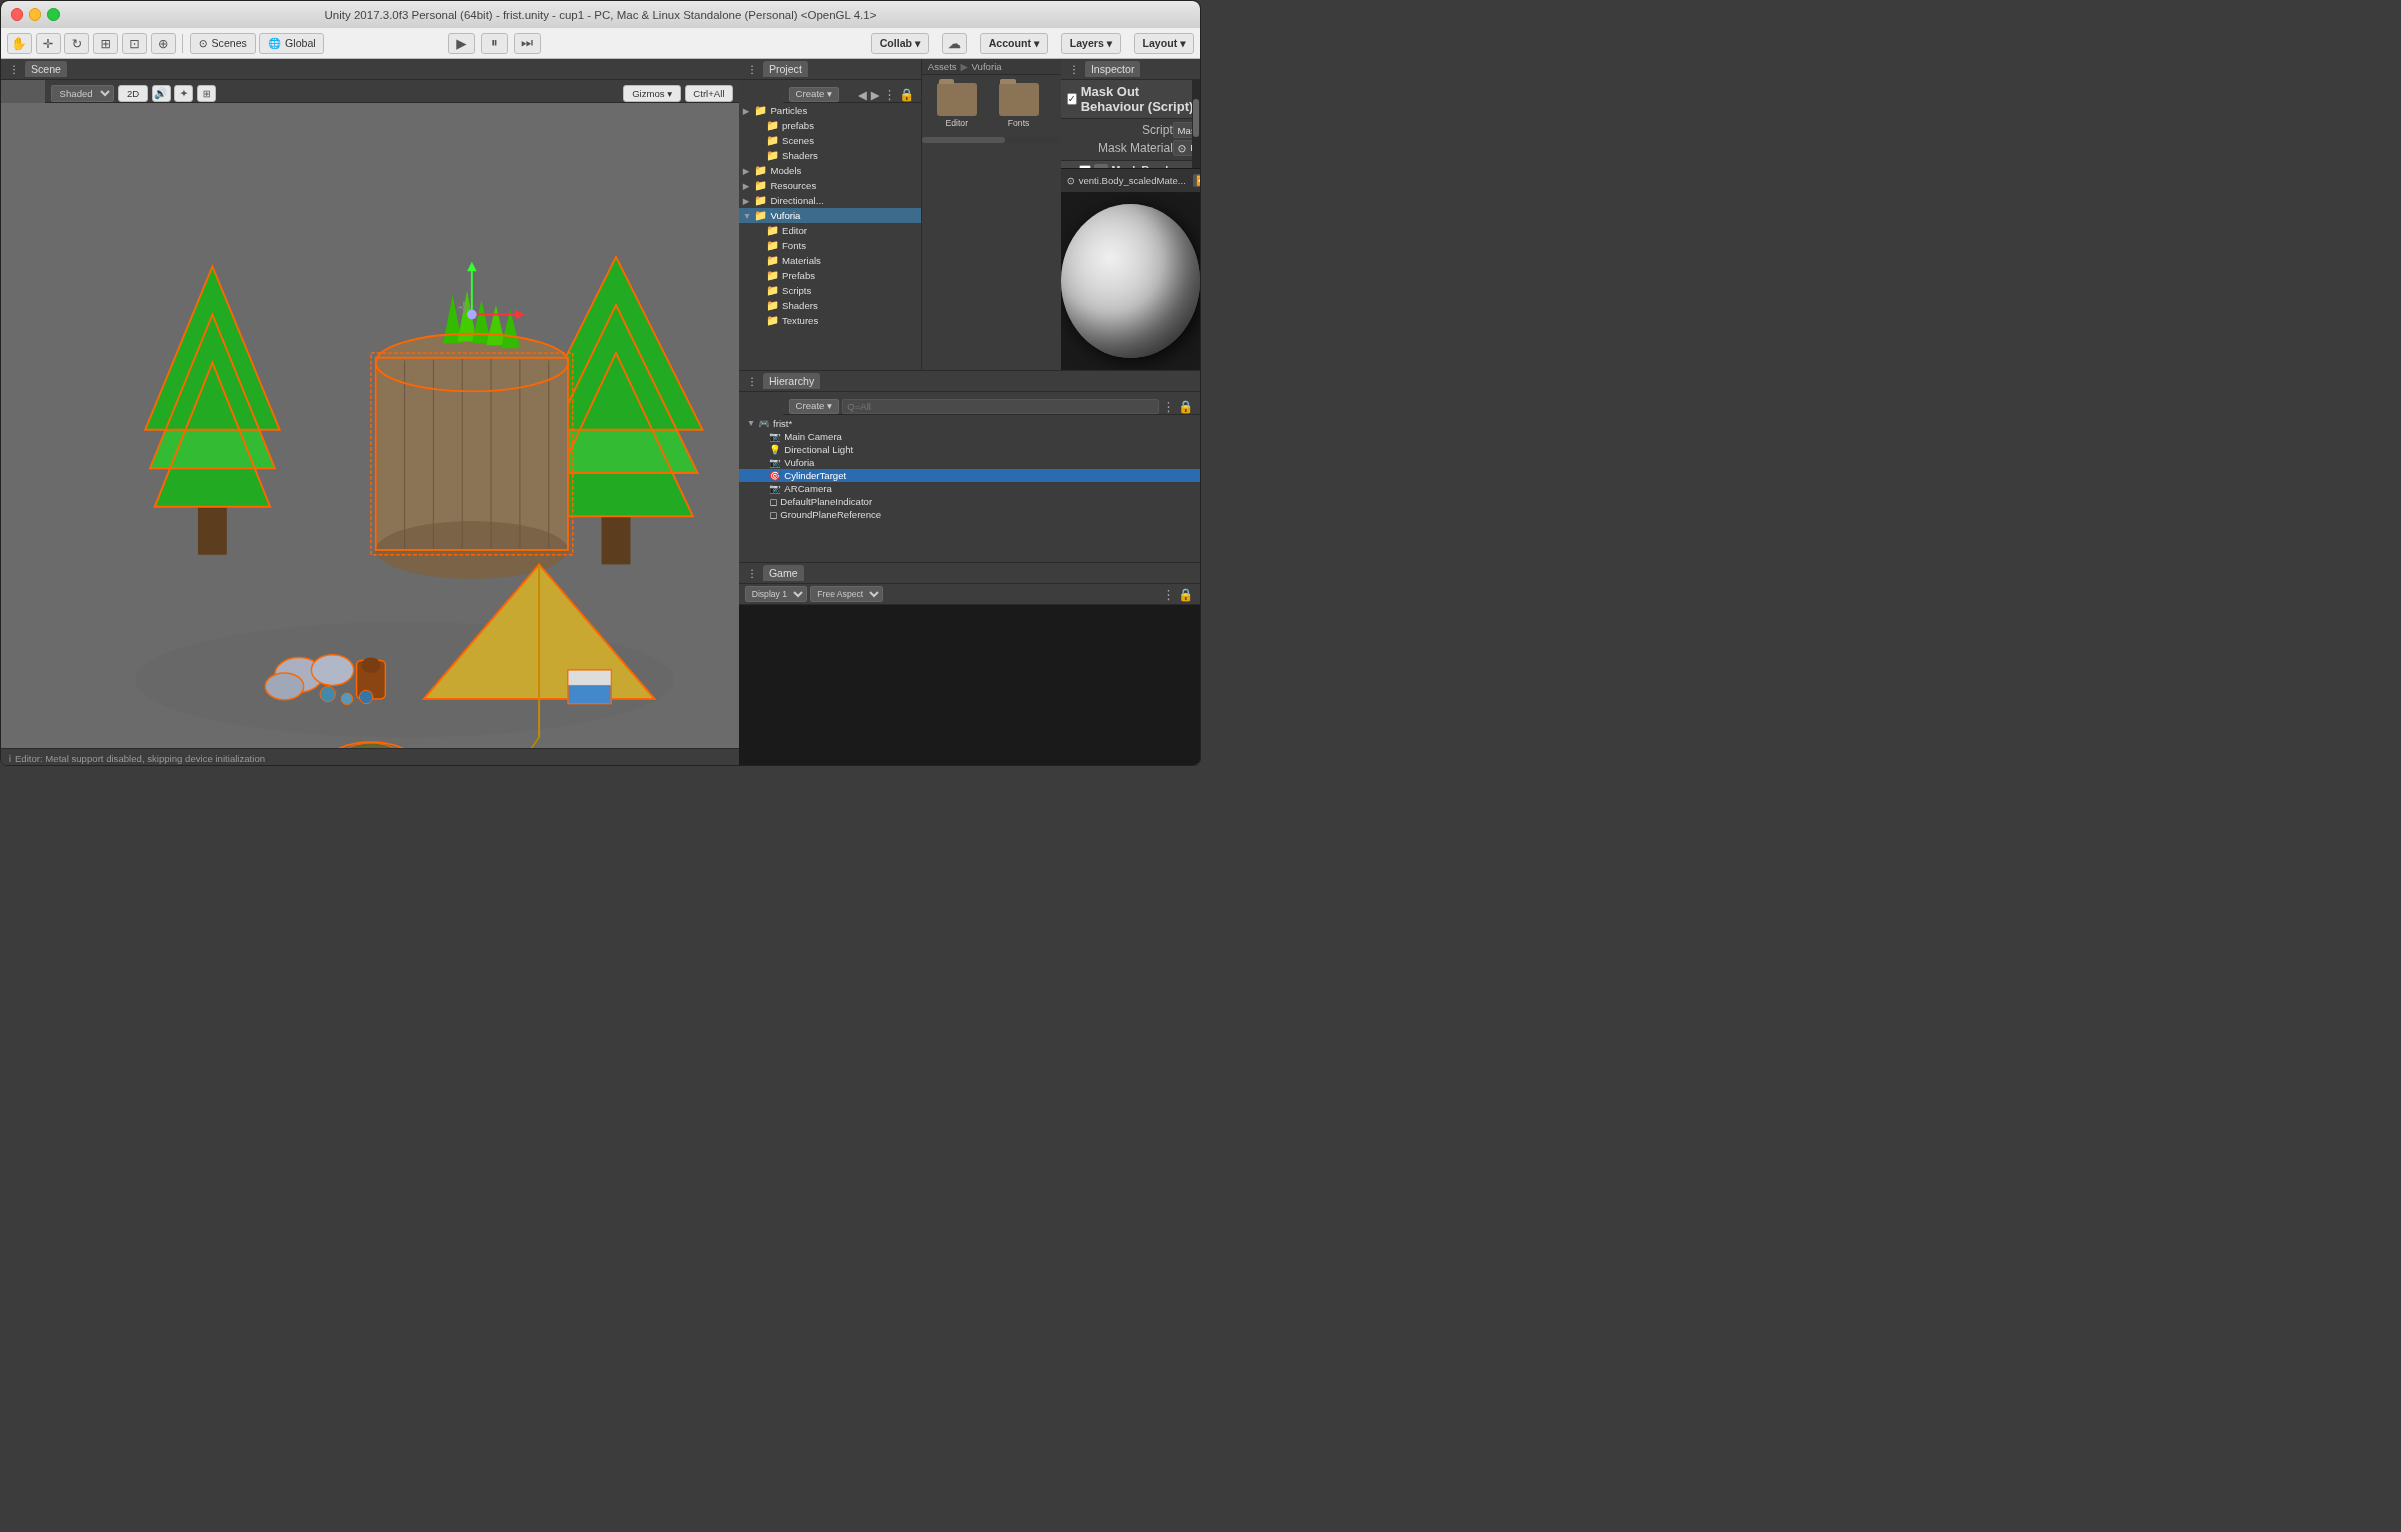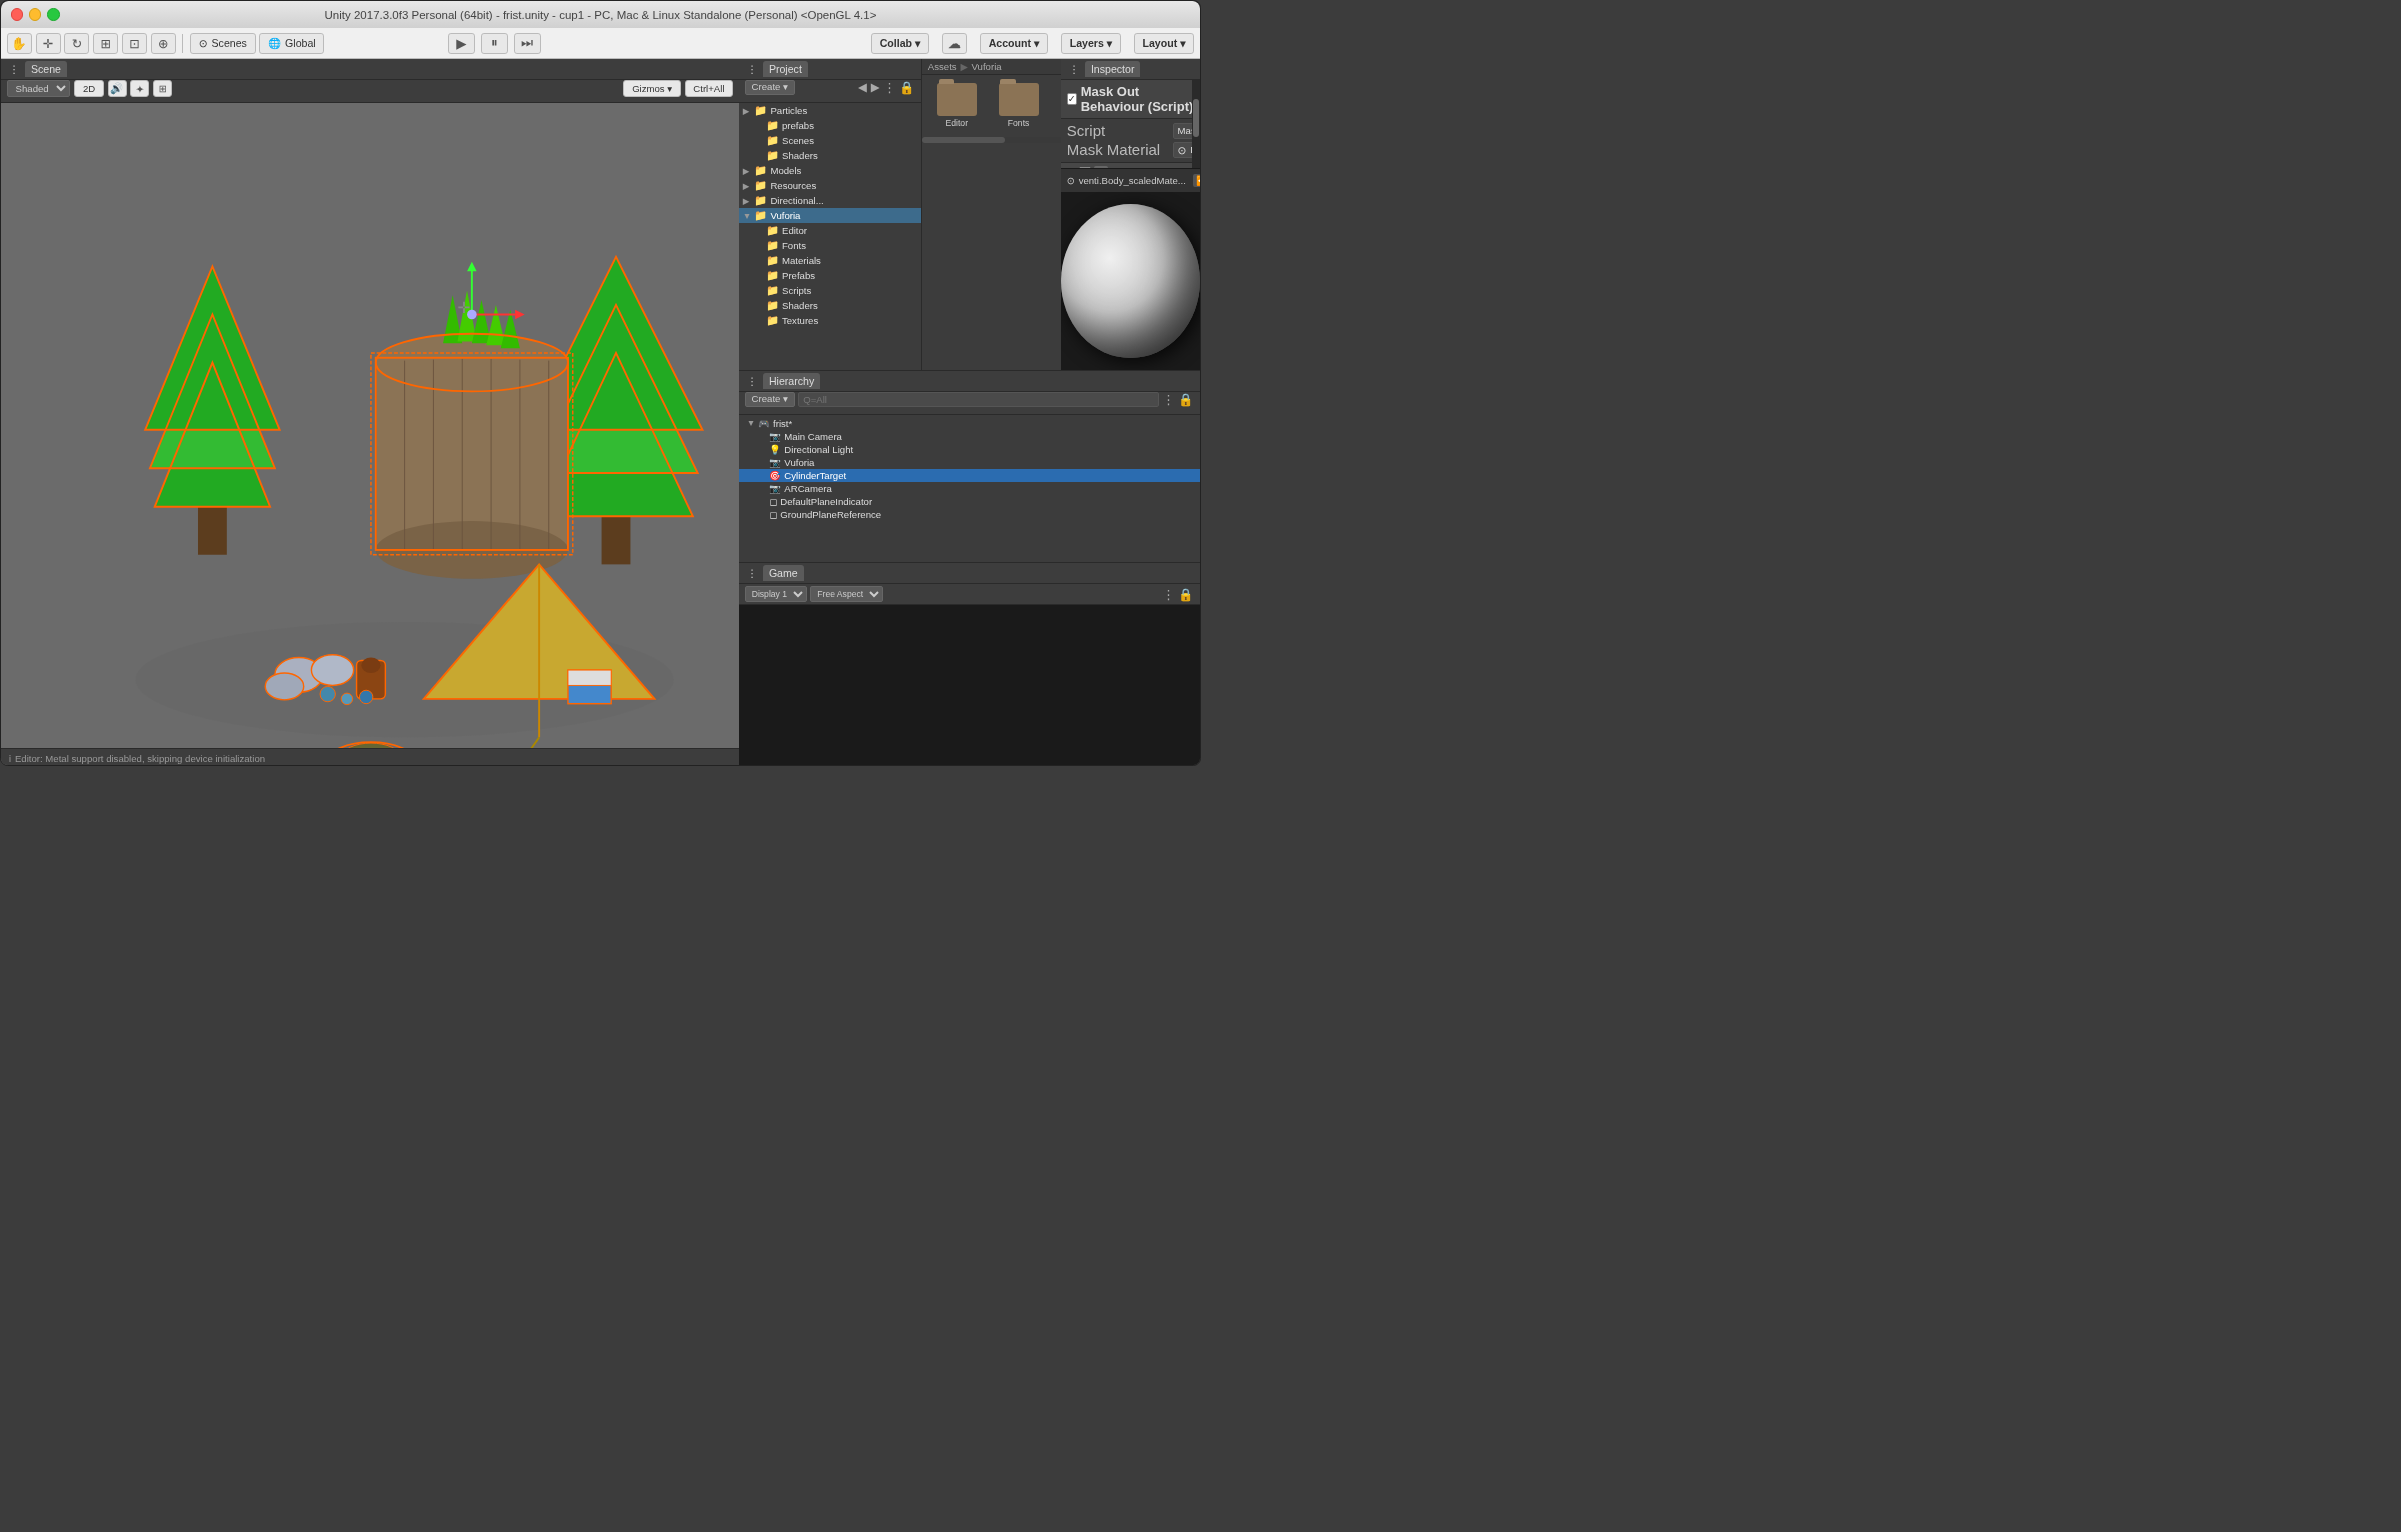--- a/index.html
+++ b/index.html
@@ -142,24 +142,25 @@
       background: #5a5a5a;
       border-radius: 2.9px 2.9px 0 0;
       font-size: 10.6px;
       color: #ddd;
       cursor: pointer;
     }
     .panel-toolbar {
       background: #3d3d3d;
       height: 23px;
       display: flex;
-      align-items: flex-start;
+      align-items: flex-end;
       padding: 0 5.8px;
       gap: 3.8px;
       border-bottom: 1px solid #2a2a2a;
+      margin-left: 44px;
     }
     .toolbar-select {
       height: 17.3px;
       background: #5a5a5a;
       border: 1px solid #666;
       border-radius: 1.9px;
       color: #ccc;
       font-size: 9.6px;
       padding: 0 3.8px;
     }
@@ -286,22 +287,23 @@
     }
     .inspector-row {
       display: flex;
       align-items: center;
       padding: 1px 0;
       min-height: 17.3px;
     }
     .inspector-label {
       width: 106px;
       color: #bbb;
-      font-size: 15px;
+      font-size: 12px;
       flex-shrink: 0;
+      text-align: right;
     }
     .inspector-value {
       flex: 1;
       color: #ddd;
       font-size: 9.6px;
       background: #4a4a4a;
       border: 1px solid #555;
       border-radius: 1.9px;
       padding: 1px 3.8px;
       min-height: 15.4px;

